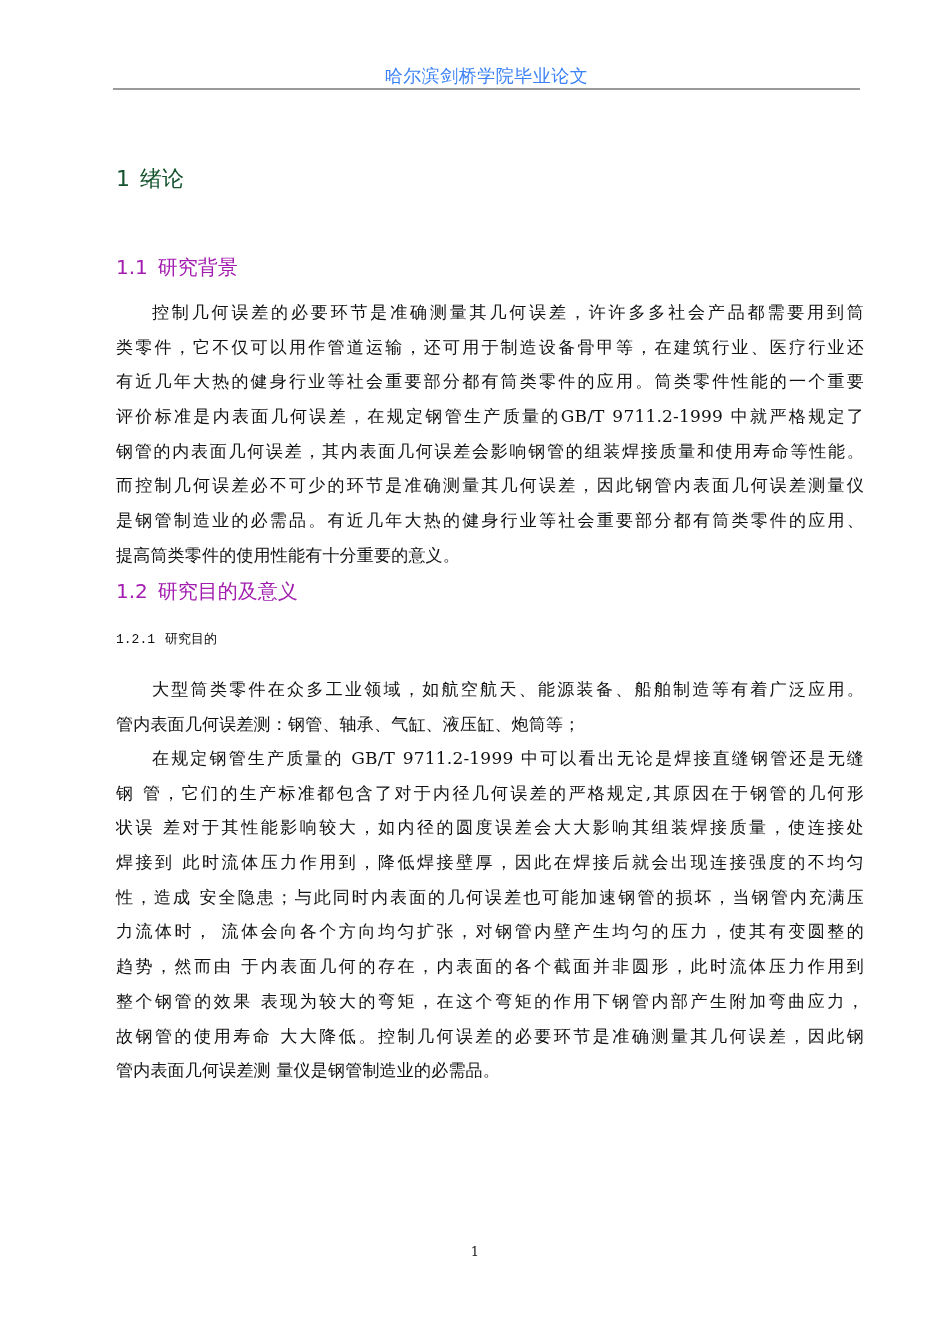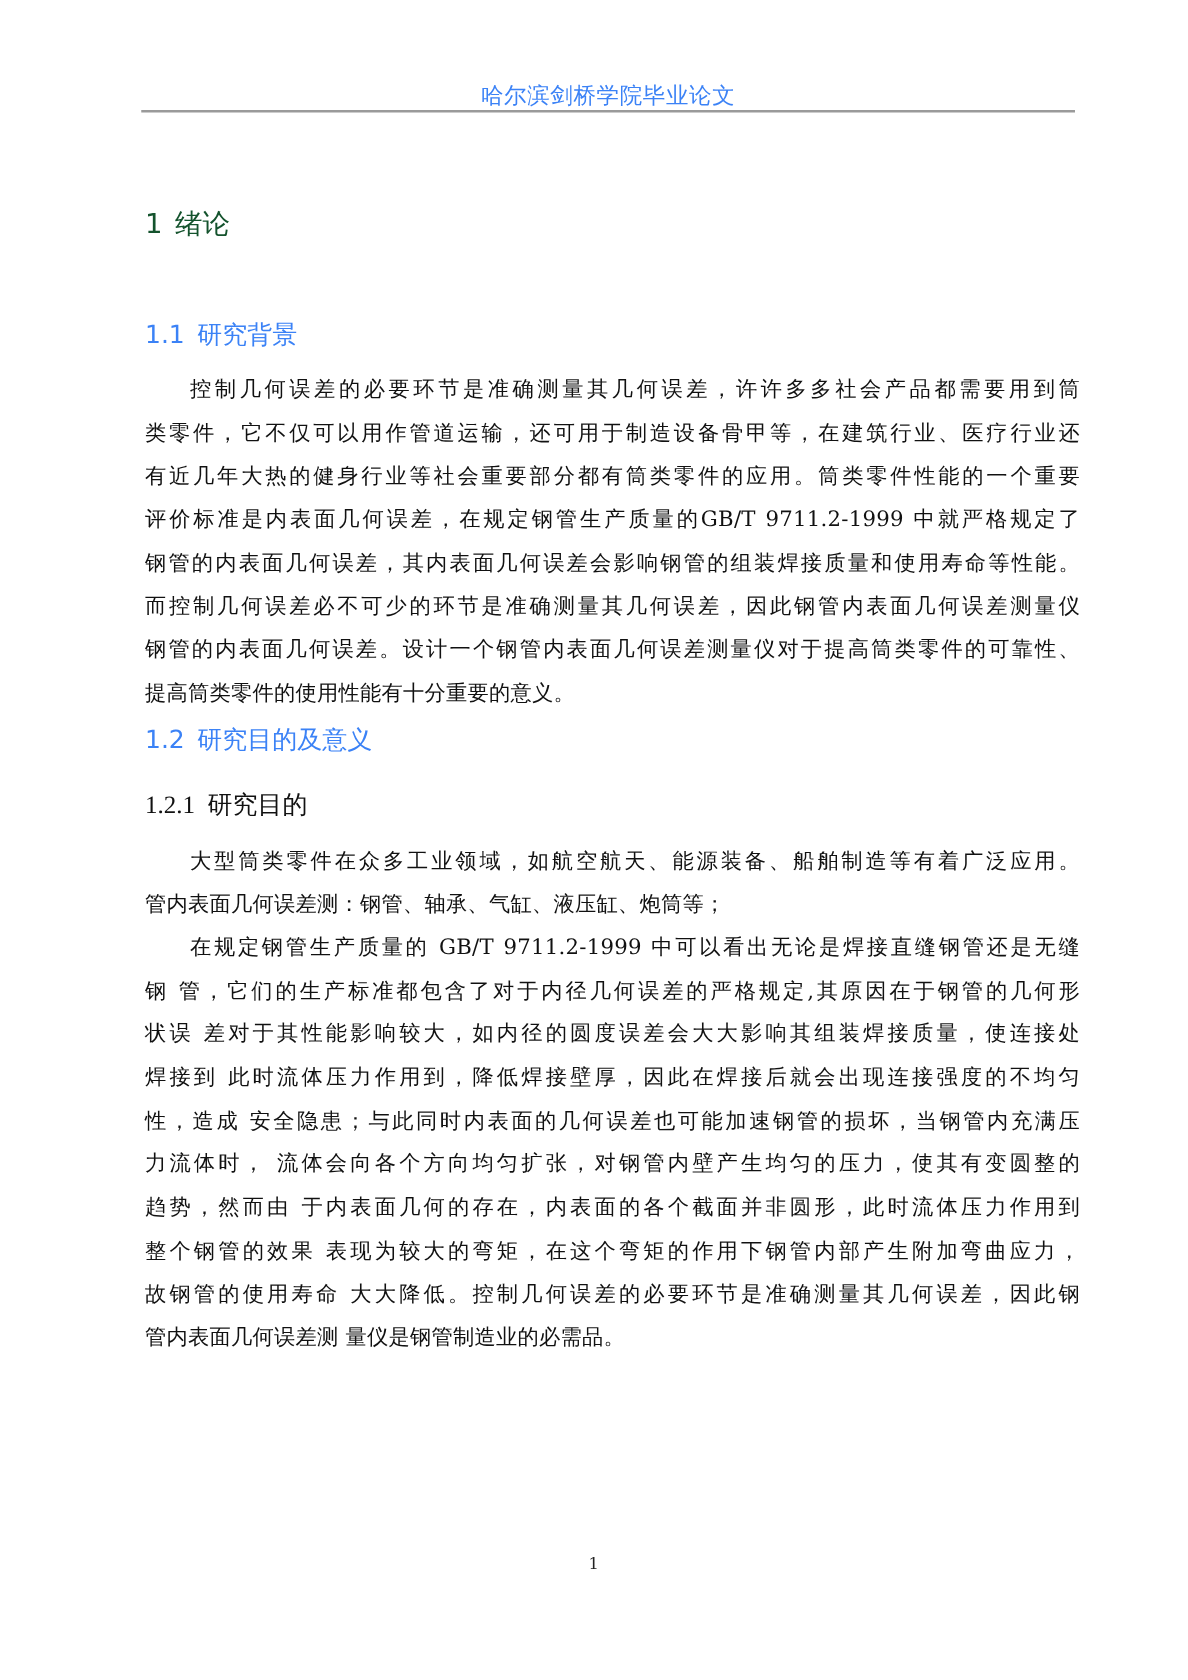--- a/index.html
+++ b/index.html
@@ -40,28 +40,28 @@
       font-family: "DejaVu Sans", "Liberation Sans", sans-serif;
       font-size: 22px;
       color: #14532d;
       white-space: nowrap;
     }
     .h2 {
       position: absolute;
       left: 116px;
       font-family: "DejaVu Sans", "Liberation Sans", sans-serif;
       font-size: 20px;
-      color: #3b82f6;
+      color: #a21caf;
       white-space: nowrap;
     }
     .h3 {
       position: absolute;
       left: 116px;
-      font-family: Liberation Serif, serif;
-      font-size: 20px;
+      font-family: Liberation Mono, monospace;
+      font-size: 13px;
       color: #111;
       white-space: nowrap;
     }
     .num { margin-right: 10px; }
     .para {
       position: absolute;
       left: 116px;
       width: 748px;
     }
     .line {
@@ -99,21 +99,21 @@
   <span class="num">1.1</span><span>研究背景</span>
 </div>
 
 <div class="para" style="top:295px;">
   <div class="line indent">控制几何误差的必要环节是准确测量其几何误差，许许多多社会产品都需要用到筒</div>
   <div class="line">类零件，它不仅可以用作管道运输，还可用于制造设备骨甲等，在建筑行业、医疗行业还</div>
   <div class="line">有近几年大热的健身行业等社会重要部分都有筒类零件的应用。筒类零件性能的一个重要</div>
   <div class="line">评价标准是内表面几何误差，在规定钢管生产质量的GB/T 9711.2-1999 中就严格规定了</div>
   <div class="line">钢管的内表面几何误差，其内表面几何误差会影响钢管的组装焊接质量和使用寿命等性能。</div>
   <div class="line">而控制几何误差必不可少的环节是准确测量其几何误差，因此钢管内表面几何误差测量仪</div>
-  <div class="line">钢管的内表面几何误差。设计一个钢管内表面几何误差测量仪对于提高筒类零件的可靠性、</div>
+  <div class="line">是钢管制造业的必需品。有近几年大热的健身行业等社会重要部分都有筒类零件的应用、</div>
   <div class="line last">提高筒类零件的使用性能有十分重要的意义。</div>
 </div>
 
 <div class="h2" style="top:578px;">
   <span class="num">1.2</span><span>研究目的及意义</span>
 </div>
 
 <div class="h3" style="top:630px;">
   <span class="num">1.2.1</span><span>研究目的</span>
 </div>

